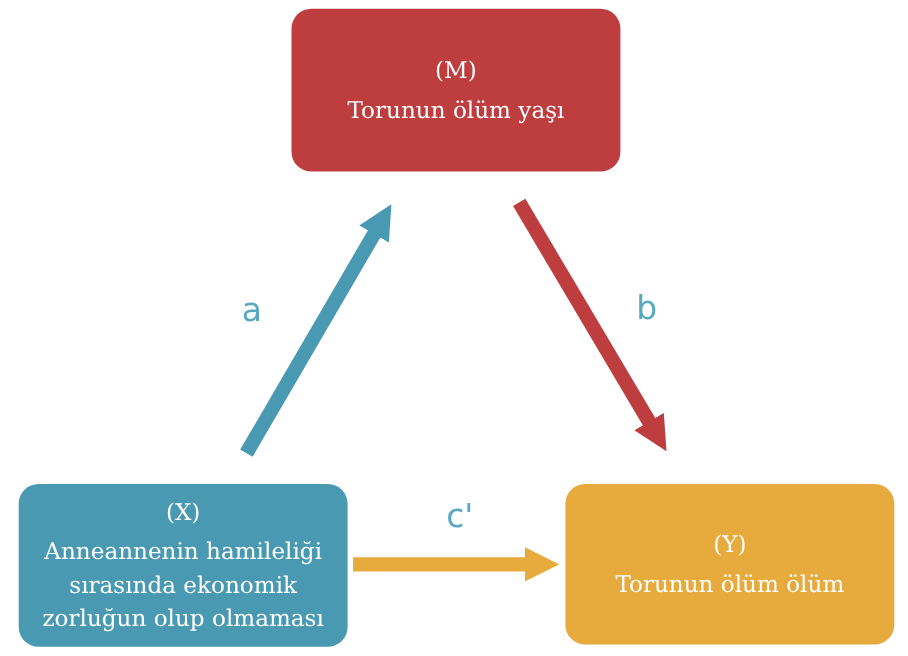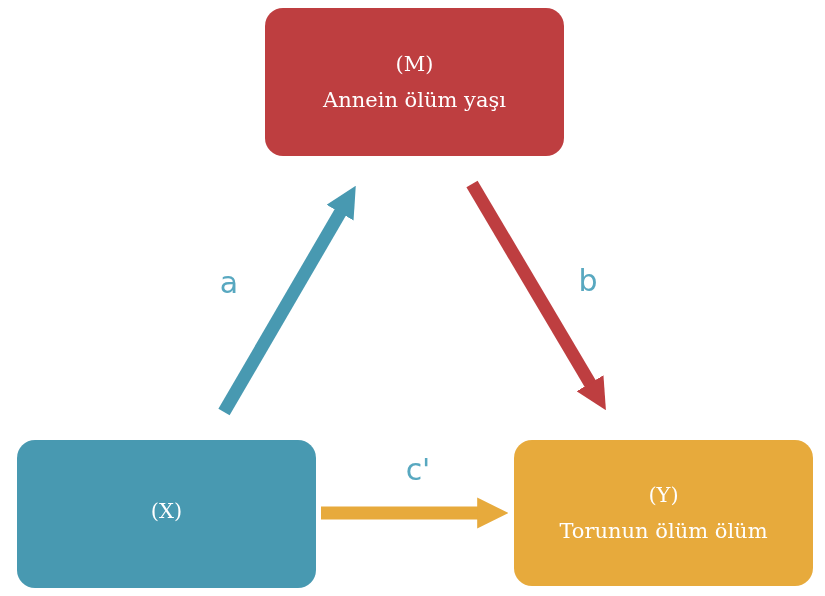--- a/index.html
+++ b/index.html
@@ -64,25 +64,26 @@
 
     <line x1="224" y1="412" x2="344" y2="206" stroke-width="13" marker-end="url(#head-a)" style="stroke: rgb(72, 153, 177);"></line>
 
     <line x1="472" y1="184" x2="594" y2="390" stroke-width="13" marker-end="url(#head-b)" style="stroke: rgb(190, 62, 64);"></line>
 
     <line x1="321" y1="513" x2="485" y2="513" stroke-width="13" marker-end="url(#head-c)" style="stroke: rgb(231, 170, 60);"></line>
   </svg>
 
   <div class="node node-m" style="background-color: rgb(190, 62, 64); color: rgb(255, 255, 255);">
     <div class="tag">(M)</div>
-    <div class="label">Annein ölüm yaşı</div>
+    <div class="label">Torunun ölüm yaşı</div>
   </div>
 
   <div class="node node-x" style="background-color: rgb(72, 153, 177); color: rgb(255, 255, 255);">
     <div class="tag">(X)</div>
+    <div class="label">Anneannenin hamileliği sırasında ekonomik zorluğun olup olmaması</div>
   </div>
 
   <div class="node node-y" style="background-color: rgb(231, 170, 60); color: rgb(255, 255, 255);">
     <div class="tag">(Y)</div>
     <div class="label">Torunun ölüm ölüm</div>
   </div>
 
   <span class="edge-label" id="lbl-a" style="color: rgb(88, 168, 192);">a</span>
   <span class="edge-label" id="lbl-b" style="color: rgb(88, 168, 192);">b</span>
   <span class="edge-label" id="lbl-c" style="color: rgb(88, 168, 192);">c'</span>

